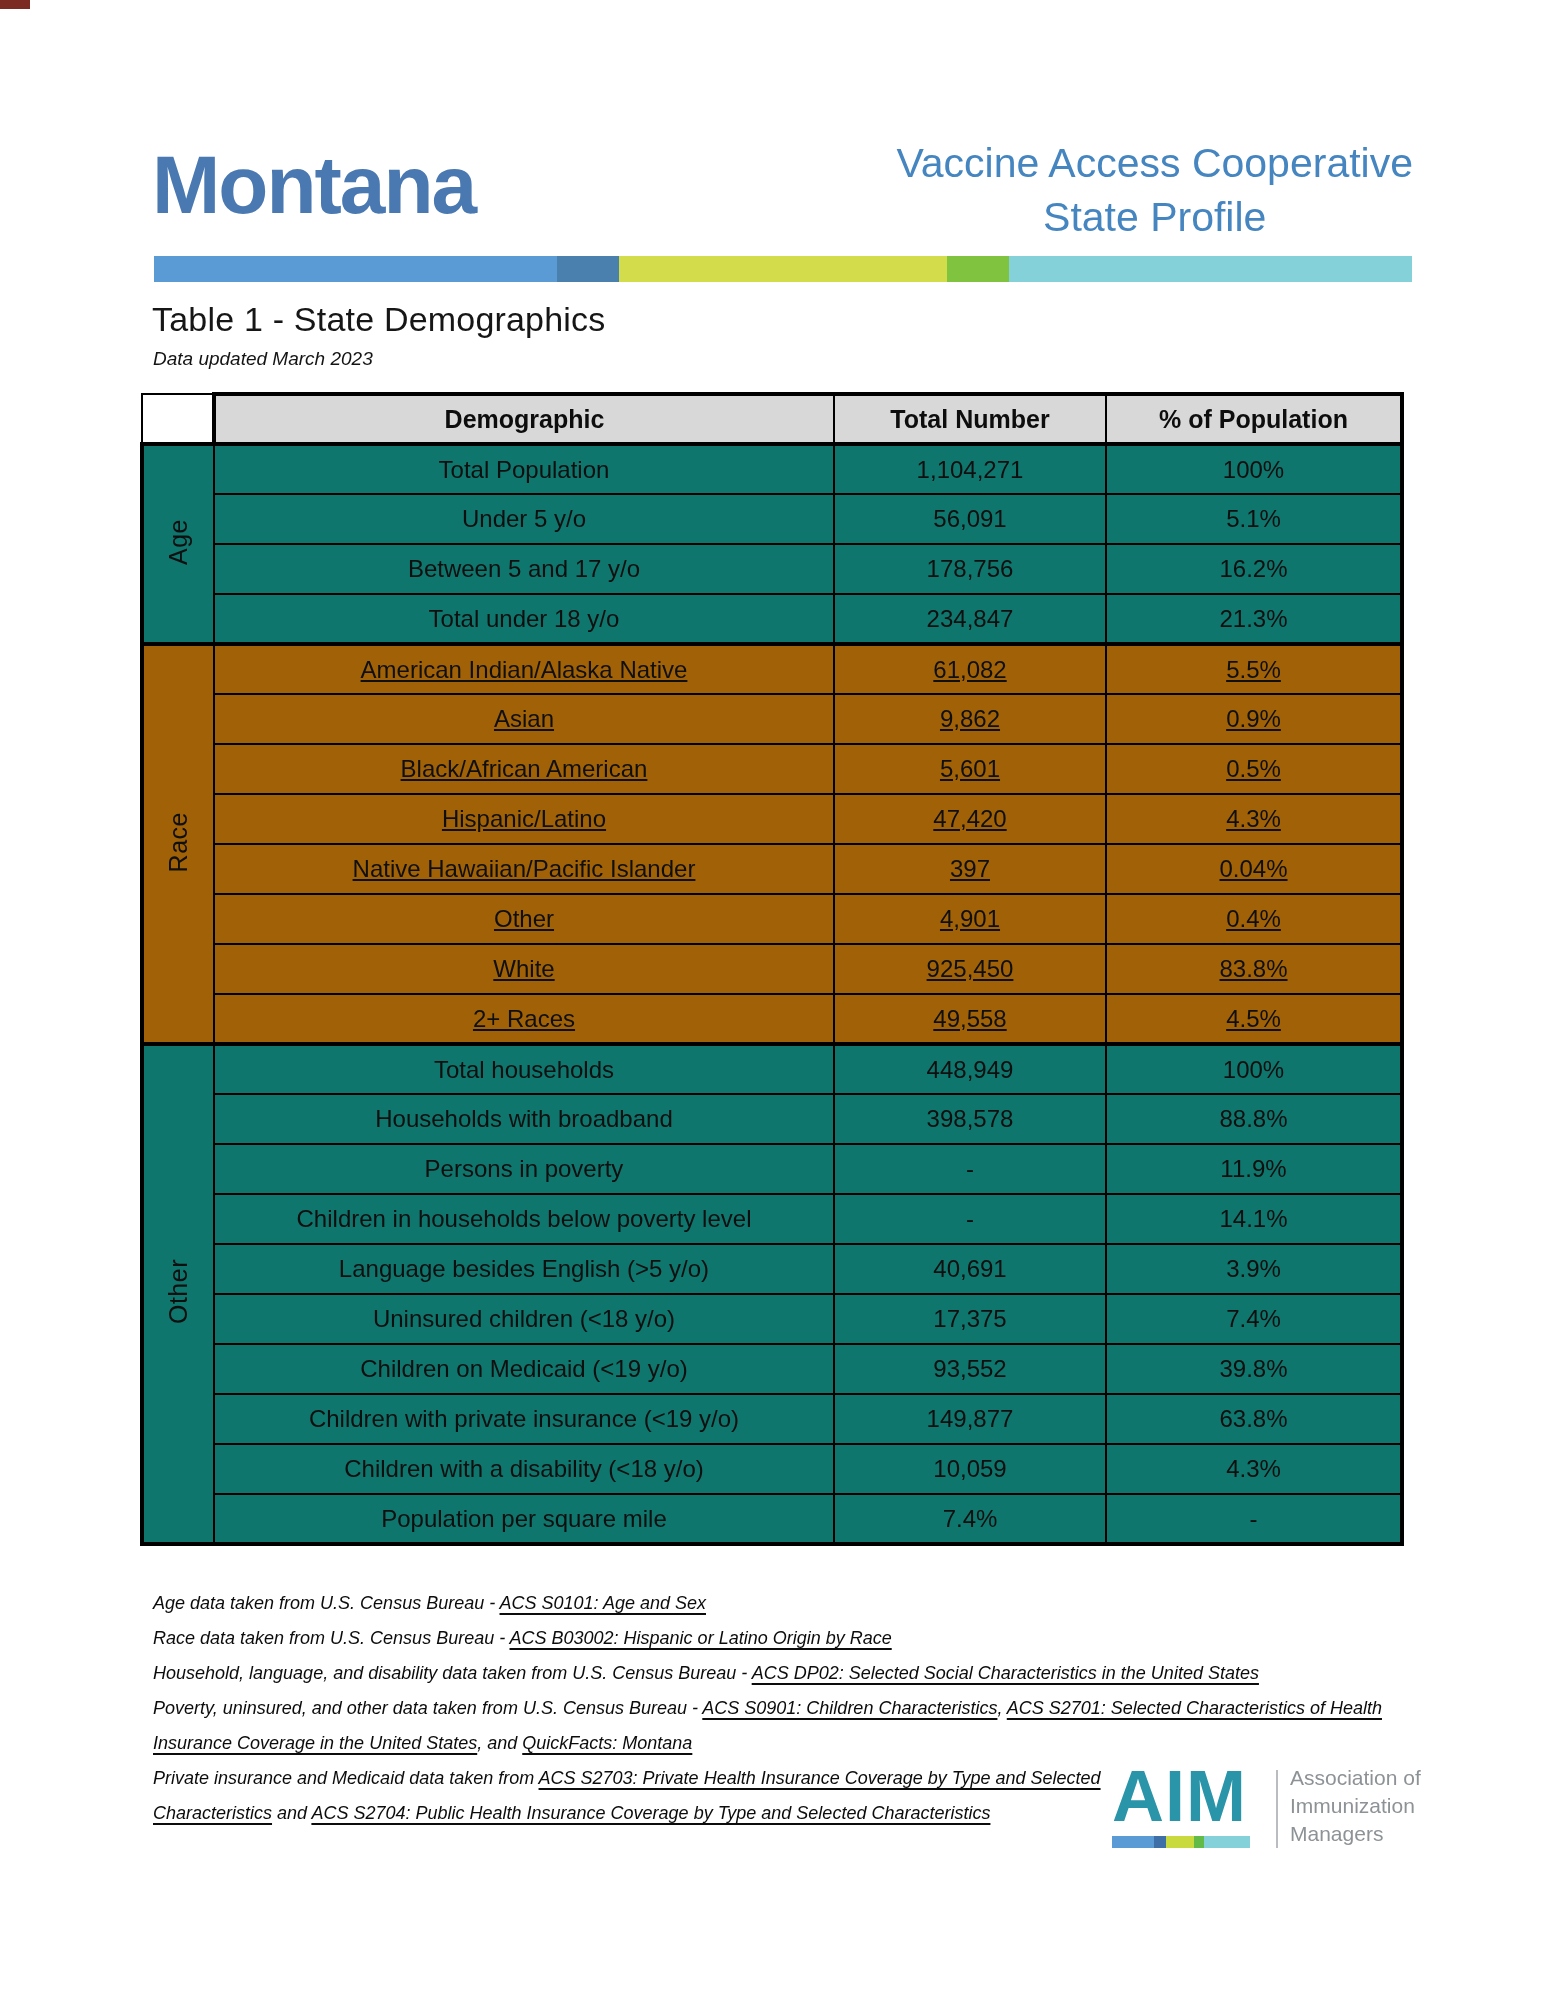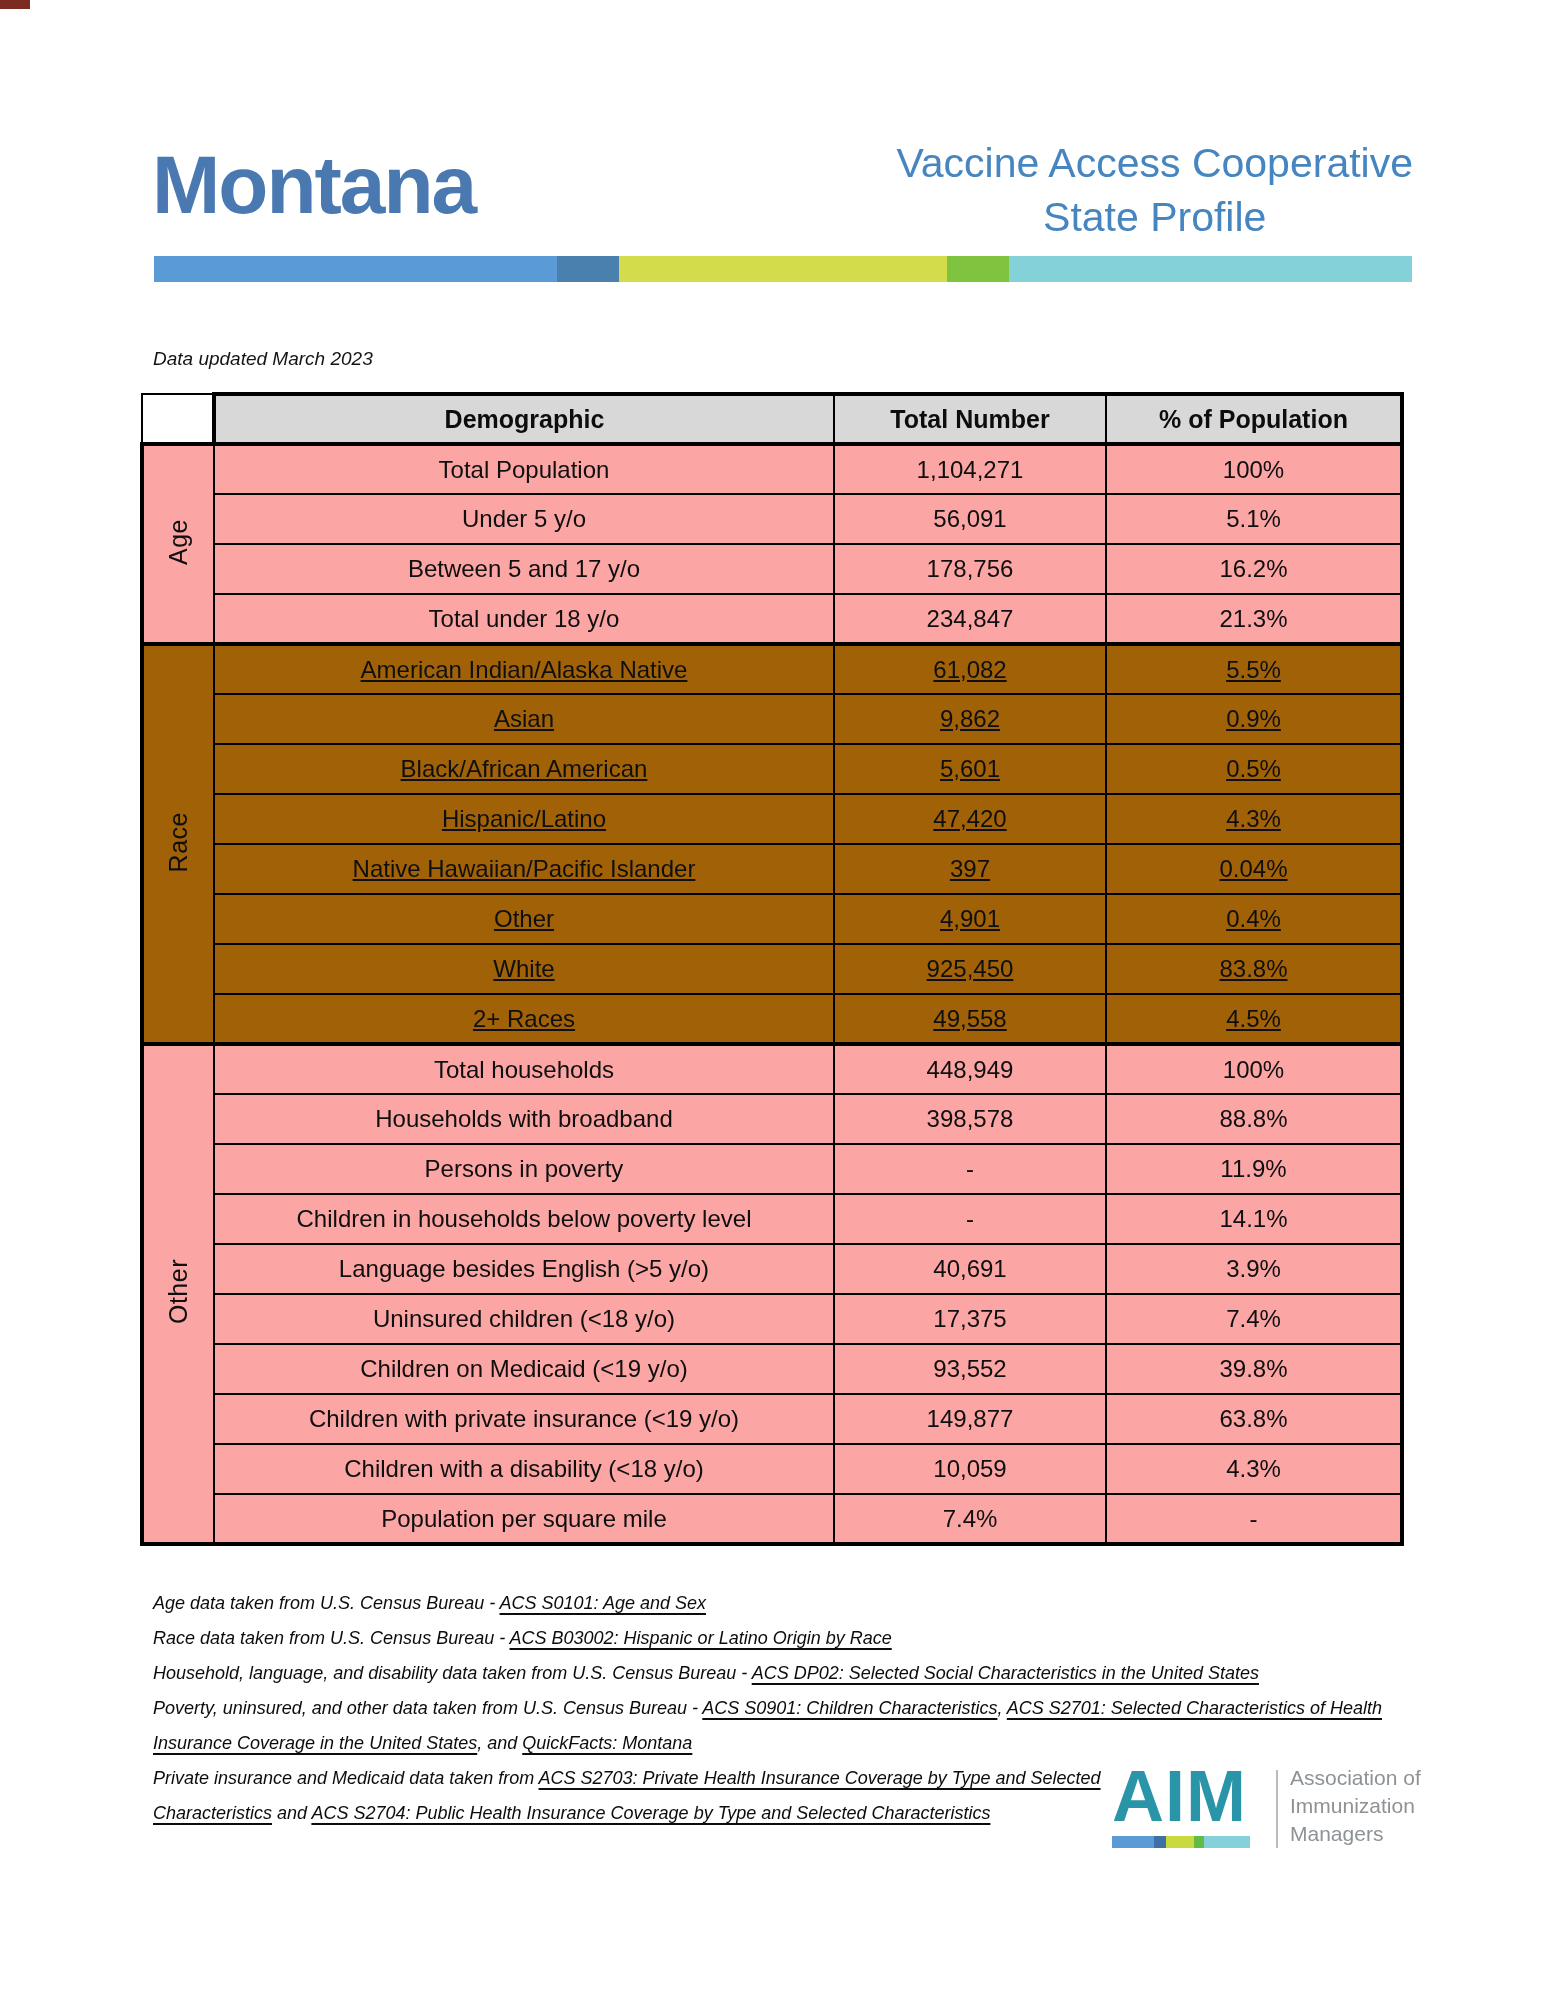--- a/index.html
+++ b/index.html
@@ -62,21 +62,21 @@
     border: 2px solid #000; border-left: 4px solid #000; border-bottom: 4px solid #000;
     text-align: center; vertical-align: middle; font-weight: normal; padding: 0;
   }
   th.group span {
     display: inline-block; writing-mode: vertical-rl; transform: rotate(180deg);
     font-size: 25px; color: #0f0f0f; letter-spacing: 0.5px;
   }
   tr.sec-start > th, tr.sec-start > td { border-top: 4px solid #000; }
   tr.tbl-end > th, tr.tbl-end > td { border-bottom: 4px solid #000; }
   table.demo td:last-child { border-right: 4px solid #000; }
-  tr.shaded td, tr.shaded th.group { background: #fca5a5; }
+  tr.shaded td, tr.shaded th.group { background: #0f766e; }
   tr.unshaded td, tr.unshaded th.group { background: #a16207; text-decoration: underline; }
 
   
   .footnotes {
     position: absolute; left: 153px; top: 1586px;
     width: 1310px; font-size: 18px; font-style: italic;
     line-height: 35px; color: #0c0c0c;
   }
   .footnotes .fn { margin: 0; }
   .footnotes .fn.narrow { max-width: 1000px; }
@@ -108,20 +108,21 @@
   </div>
 
   <div class="accent-bar">
       <div class="seg" style="background: rgb(91, 155, 213); width: 32%;"></div>
       <div class="seg" style="background: rgb(74, 128, 173); width: 5%;"></div>
       <div class="seg" style="background: rgb(211, 221, 76); width: 26%;"></div>
       <div class="seg" style="background: rgb(128, 195, 63); width: 5%;"></div>
       <div class="seg" style="background: rgb(133, 209, 217); width: 32%;"></div>
     </div>
 
+  <div class="table-title">Table 1 - State Demographics</div>
   <div class="data-updated">Data updated March 2023</div>
 
   <div class="table-wrap">
     <table class="demo">
       <colgroup>
         <col style="width:72px">
         <col style="width:620px">
         <col style="width:272px">
         <col style="width:296px">
       </colgroup>

